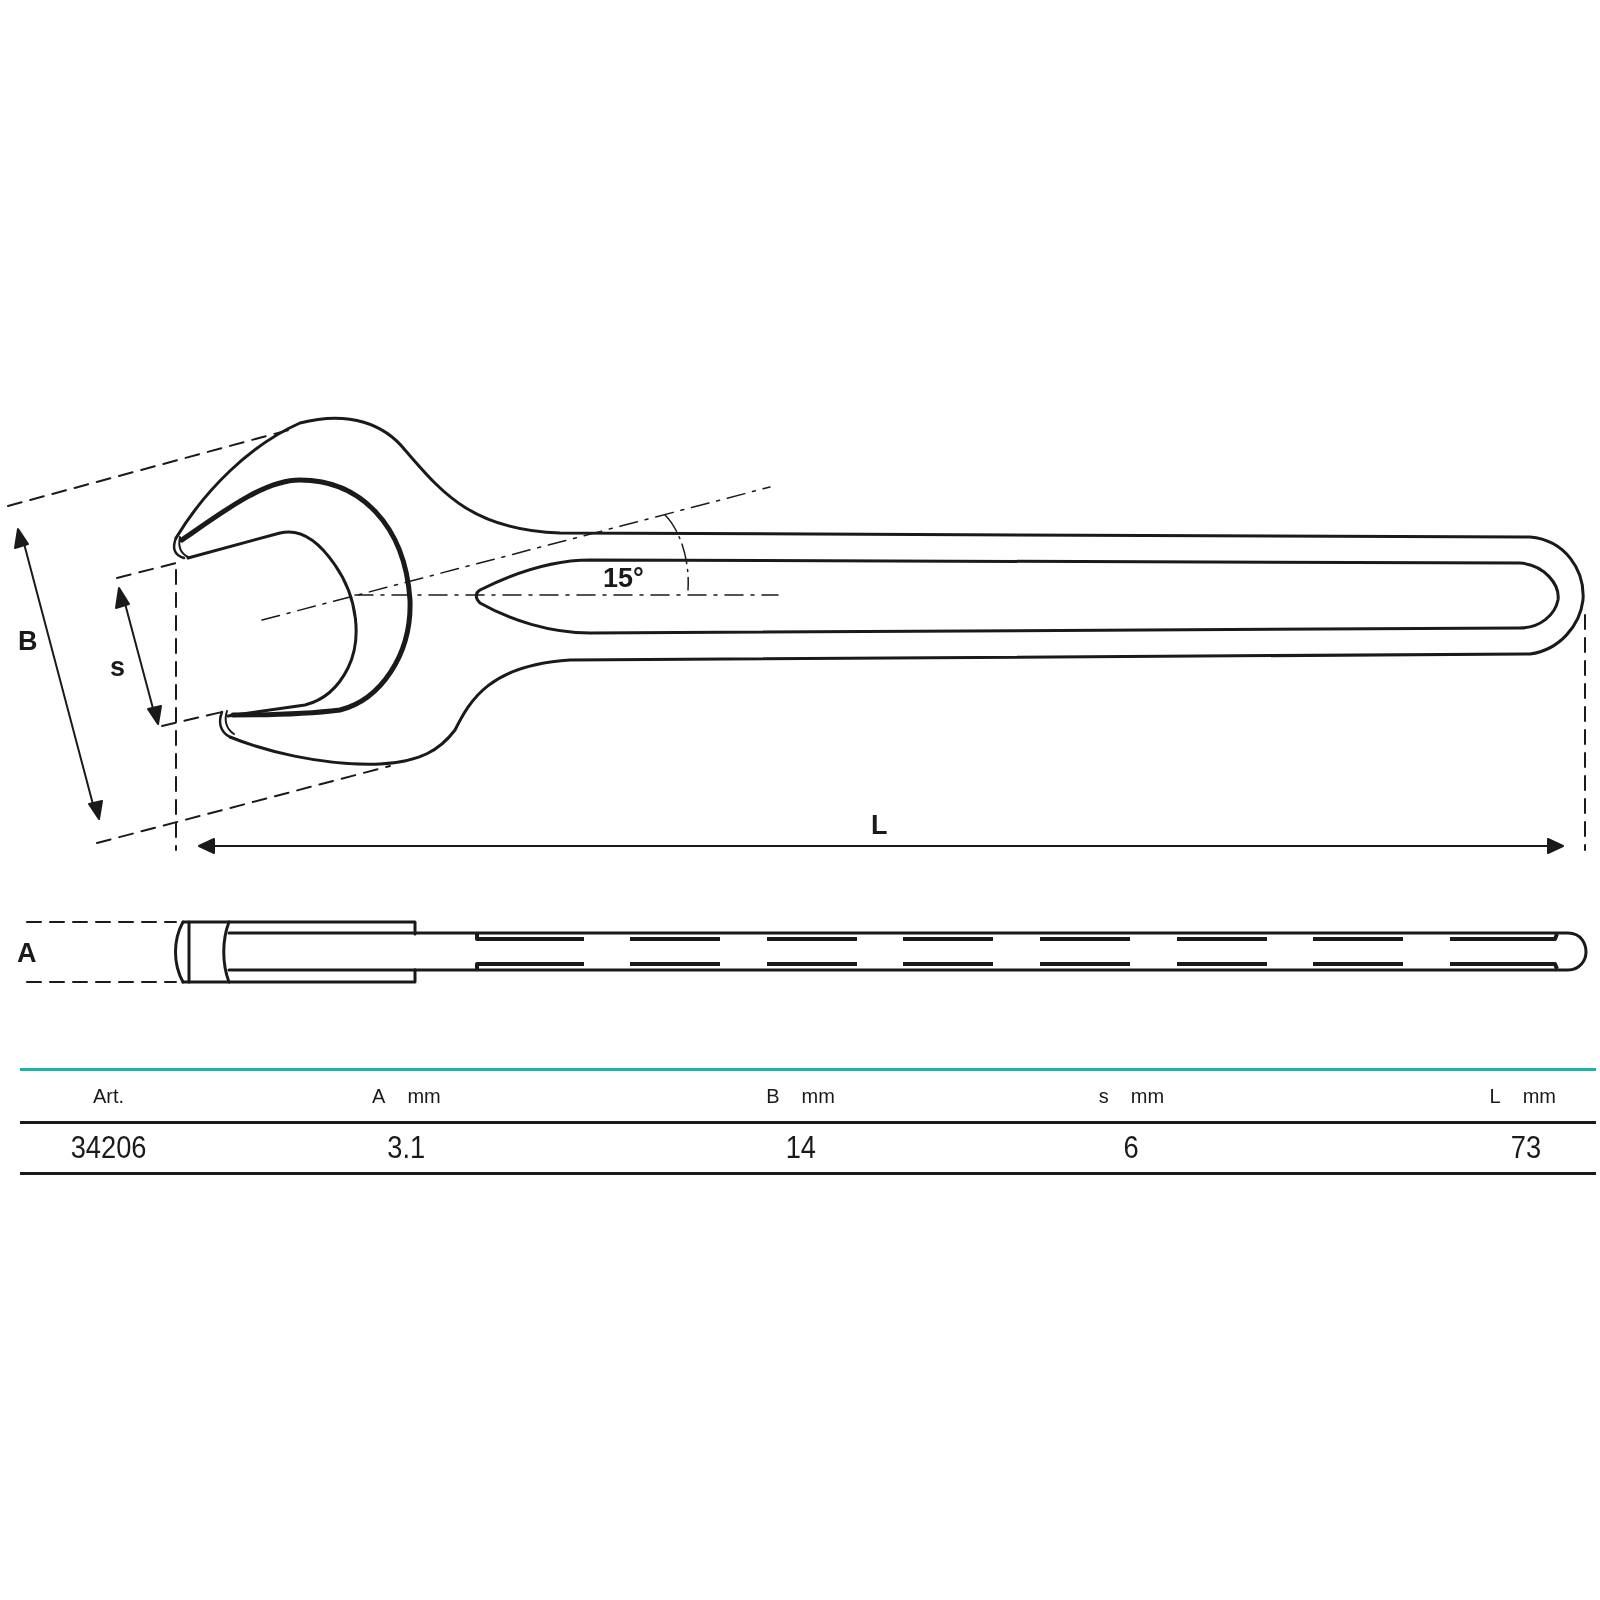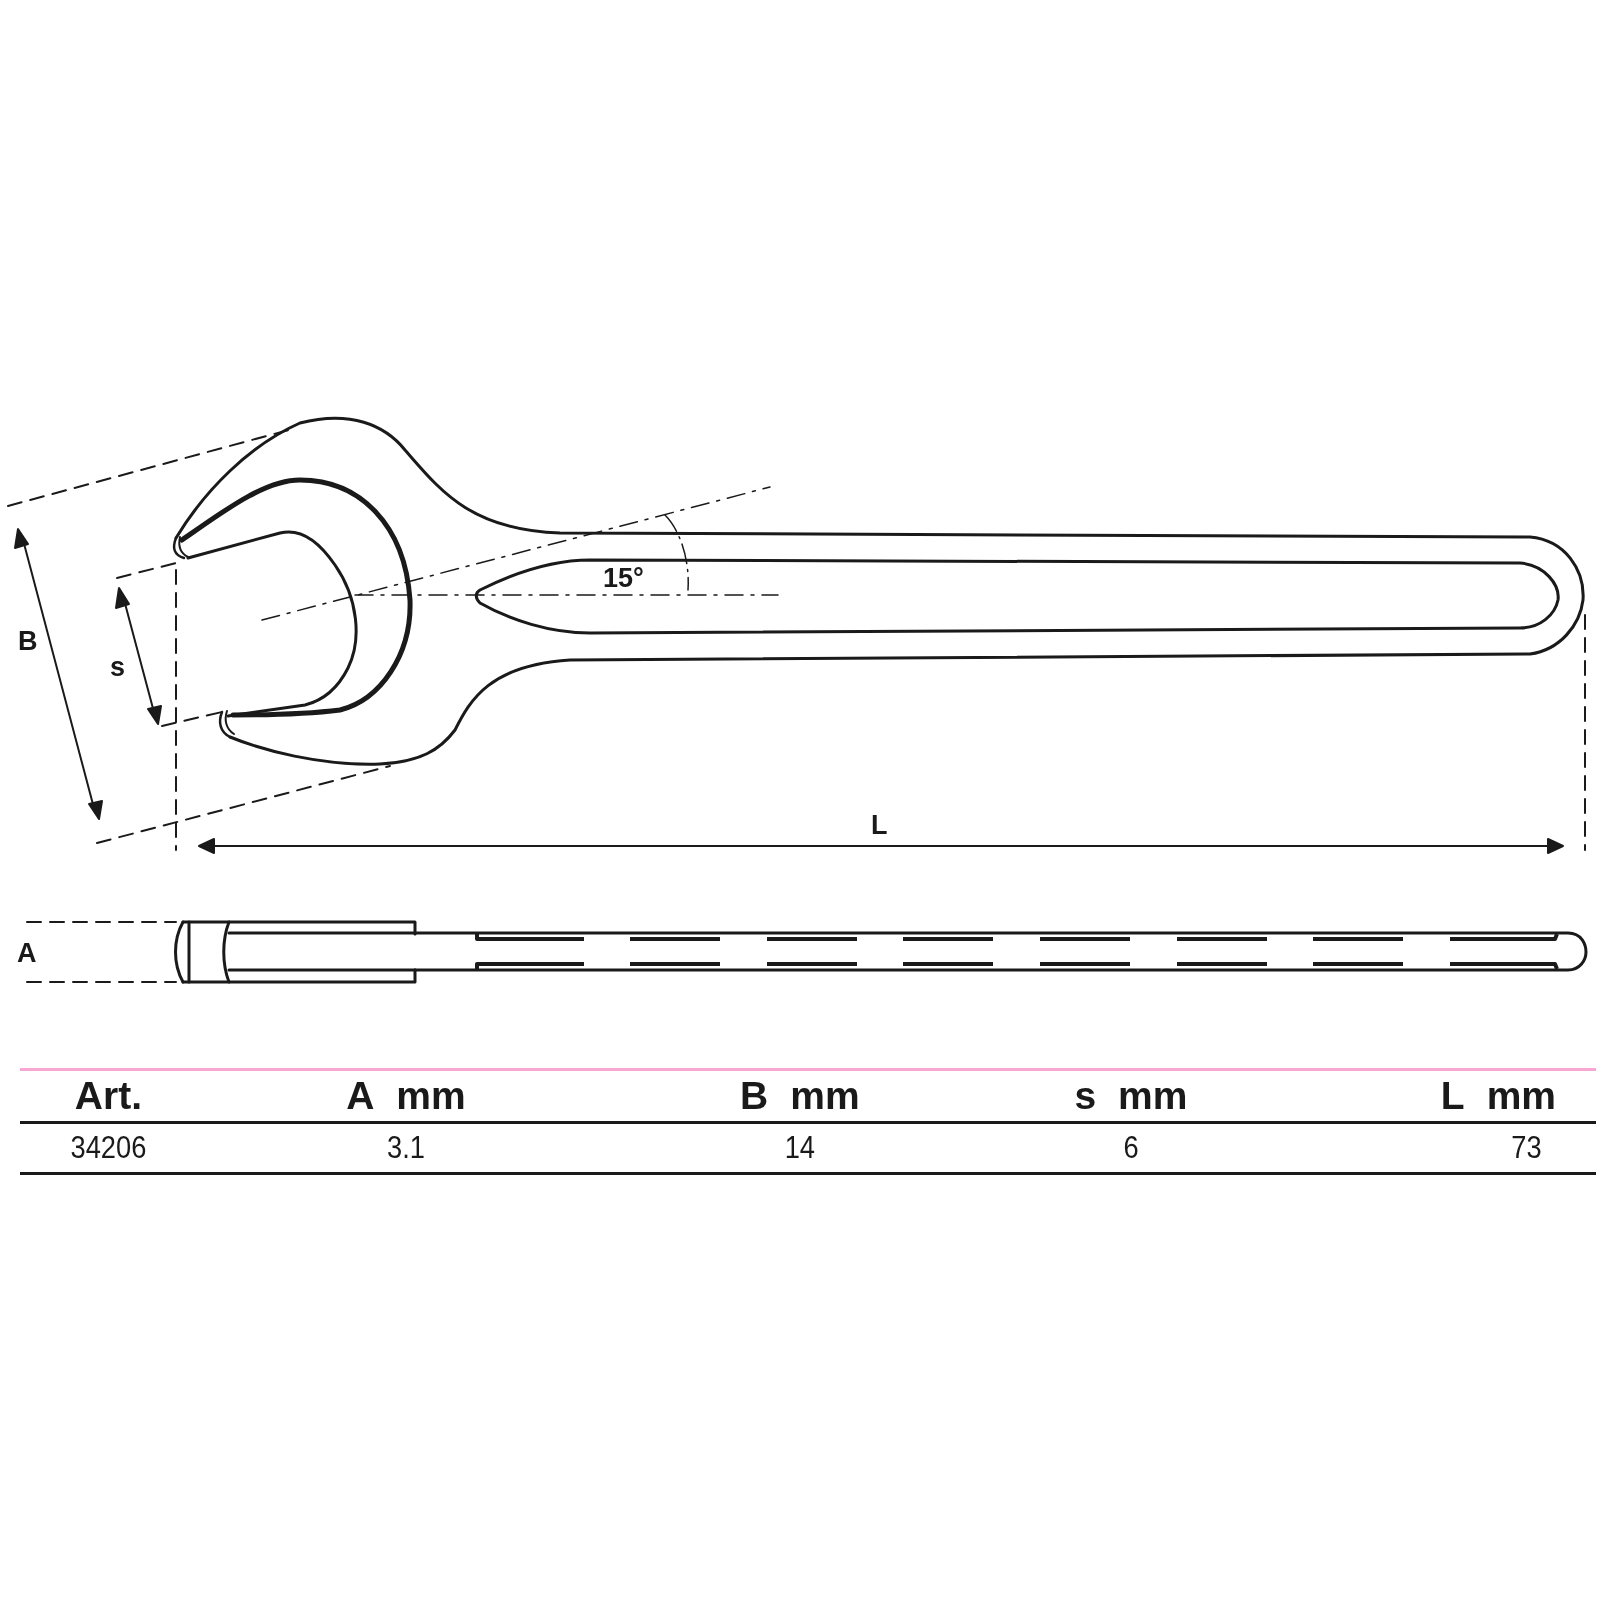--- a/index.html
+++ b/index.html
@@ -5,22 +5,22 @@
     html, body { margin: 0; padding: 0; background: #ffffff; }
     body { width: 1600px; height: 1600px; position: relative; overflow: hidden; }
     #drawing { position: absolute; left: 0; top: 0; width: 1600px; height: 1040px; }
     .lbl { font-family: "Liberation Sans", sans-serif; font-weight: bold; fill: #1a1a1a; }
     .spec-table {
       position: absolute; left: 20px; top: 1068px; width: 1576px;
       border-collapse: collapse;
       font-family: "Liberation Sans", sans-serif; color: #1a1a1a;
     }
     .spec-table th {
-      font-size: 39px; font-weight: bold; height: 50px; padding: 0;
-      border-top: 3px solid #f9a8d4; border-bottom: 3px solid #1a1a1a;
+      font-size: 20px; font-weight: normal; height: 50px; padding: 0;
+      border-top: 3px solid #14b8a6; border-bottom: 3px solid #1a1a1a;
       vertical-align: middle;
     }
     .spec-table td {
       font-size: 31px; font-weight: normal; height: 48px; padding: 0;
       border-bottom: 3px solid #1a1a1a; vertical-align: middle;
       transform: scaleX(0.88);
     }
     .c0 { width: 180px; text-align: center; }
     .c1 { width: 430px; text-align: center; }
     .c2 { width: 380px; text-align: center; }

